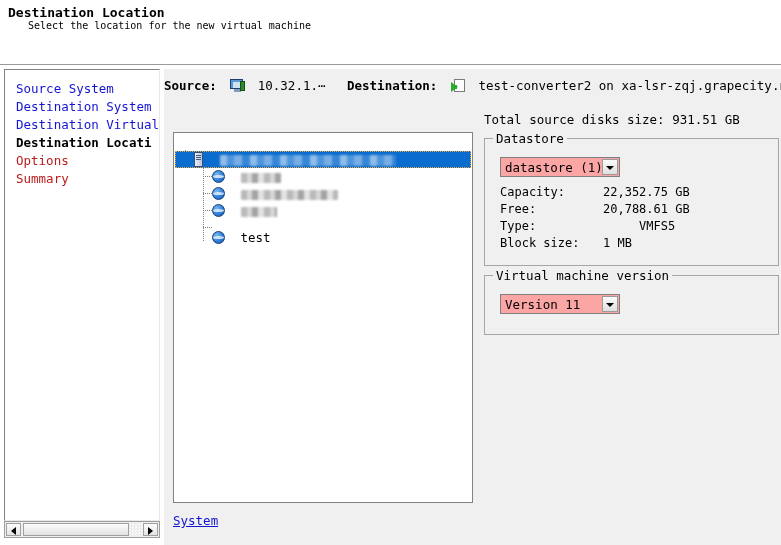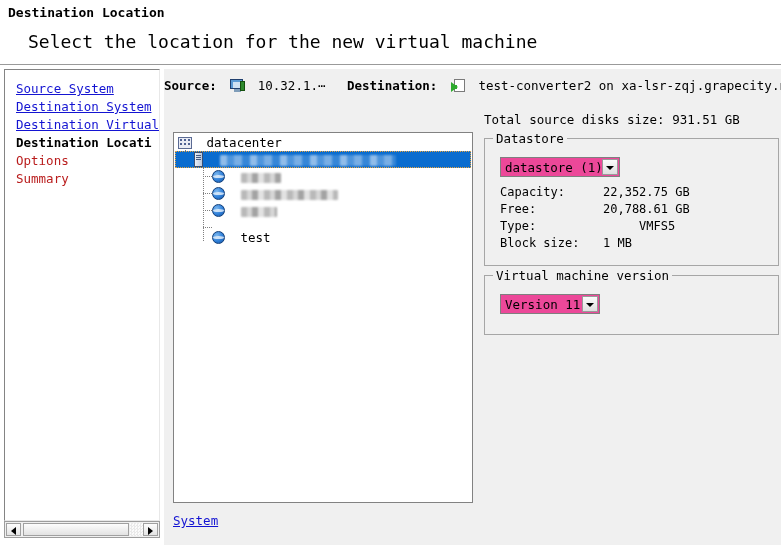--- a/index.html
+++ b/index.html
@@ -28,22 +28,22 @@
   #page-title {
     position: absolute;
     left: 8px; top: 5px;
     font-size: 13px;
     font-weight: bold;
     letter-spacing: 0px;
     white-space: nowrap;
   }
   #page-subtitle {
     position: absolute;
-    left: 28px; top: 31px;
-    font-size: 18px;
+    left: 28px; top: 20px;
+    font-size: 10px;
     white-space: nowrap;
   }
   #header-rule {
     position: absolute;
     left: 0; top: 64px;
     width: 781px;
     height: 1px;
     background: #9a9a9a;
   }
   #header-rule2 {
@@ -70,21 +70,20 @@
   }
   .side-item {
     position: absolute;
     left: 11px;
     white-space: nowrap;
     font-size: 12.5px;
     line-height: 14px;
   }
   .side-item.link {
     color: #1414d2;
-    text-decoration: underline;
     cursor: pointer;
   }
   .side-item.current {
     color: #000000;
     font-weight: bold;
   }
   .side-item.plain {
     color: #b91c1c;
   }
 
@@ -399,21 +398,21 @@
     padding: 0 3px;
     font-size: 12.5px;
     white-space: nowrap;
   }
   #gb-datastore { left: 320px; top: 69px; width: 295px; height: 128px; }
   #gb-vmversion { left: 320px; top: 206px; width: 295px; height: 60px; }
 
   .combo {
     position: absolute;
     height: 20px;
-    background: #ec4899;
+    background: #fca5a5;
     border: 1px solid #7f7f7f;
     box-sizing: border-box;
     cursor: pointer;
   }
   .combo .cval {
     position: absolute;
     left: 4px; top: 2px;
     font-size: 12.5px;
     white-space: nowrap;
   }
@@ -428,21 +427,21 @@
   .combo .cbtn::after {
     content: "";
     position: absolute;
     left: 3px; top: 6px;
     width: 0; height: 0;
     border-left: 4px solid transparent;
     border-right: 4px solid transparent;
     border-top: 4px solid #000;
   }
   #combo-datastore { left: 15px; top: 18px; width: 120px; }
-  #combo-vmversion { left: 15px; top: 18px; width: 100px; }
+  #combo-vmversion { left: 15px; top: 18px; width: 120px; }
 
   .ds-row { position: absolute; font-size: 12px; white-space: nowrap; }
   .ds-key { left: 15px; }
   .ds-val { left: 118px; }
 </style>
 </head>
 <body>
 
 <div id="header">
   <div id="page-title">Destination Location</div>
@@ -496,32 +495,20 @@
   <div id="tree-panel">
 
     <div class="dotline-v" style="left:11px; top:17px; height:9px;"></div>
     <div class="dotline-h" style="left:21px; top:26px; width:6px;"></div>
     <div class="dotline-v" style="left:29px; top:35px; height:73px;"></div>
     <div class="dotline-h" style="left:29px; top:43px; width:9px;"></div>
     <div class="dotline-h" style="left:29px; top:60px; width:9px;"></div>
     <div class="dotline-h" style="left:29px; top:77px; width:9px;"></div>
     <div class="dotline-h" style="left:29px; top:94px; width:9px;"></div>
 
-    <div class="tnode" style="left:4px; top:1px;">
-      <span class="icon-dc" style="position:relative; display:inline-block; vertical-align:-3px;">
-        <span class="b"></span>
-        <span class="w" style="left:2px; top:3px;"></span>
-        <span class="w" style="left:6px; top:3px;"></span>
-        <span class="w" style="left:10px; top:3px;"></span>
-        <span class="w" style="left:2px; top:7px;"></span>
-        <span class="w" style="left:6px; top:7px;"></span>
-        <span class="w" style="left:10px; top:7px;"></span>
-      </span>
-      <span class="tlabel" style="margin-left:6px;">datacenter</span>
-    </div>
 
     <div class="expander" style="left:7px; top:21px;"></div>
 
     <div class="tnode" id="node-host" style="top:18px;">
       <span class="icon-host" style="position:relative; display:inline-block; vertical-align:-3px; margin-left:17px;">
         <span class="case"></span>
         <span class="slot" style="top:3px;"></span>
         <span class="slot" style="top:5px;"></span>
         <span class="slot" style="top:7px;"></span>
       </span>

